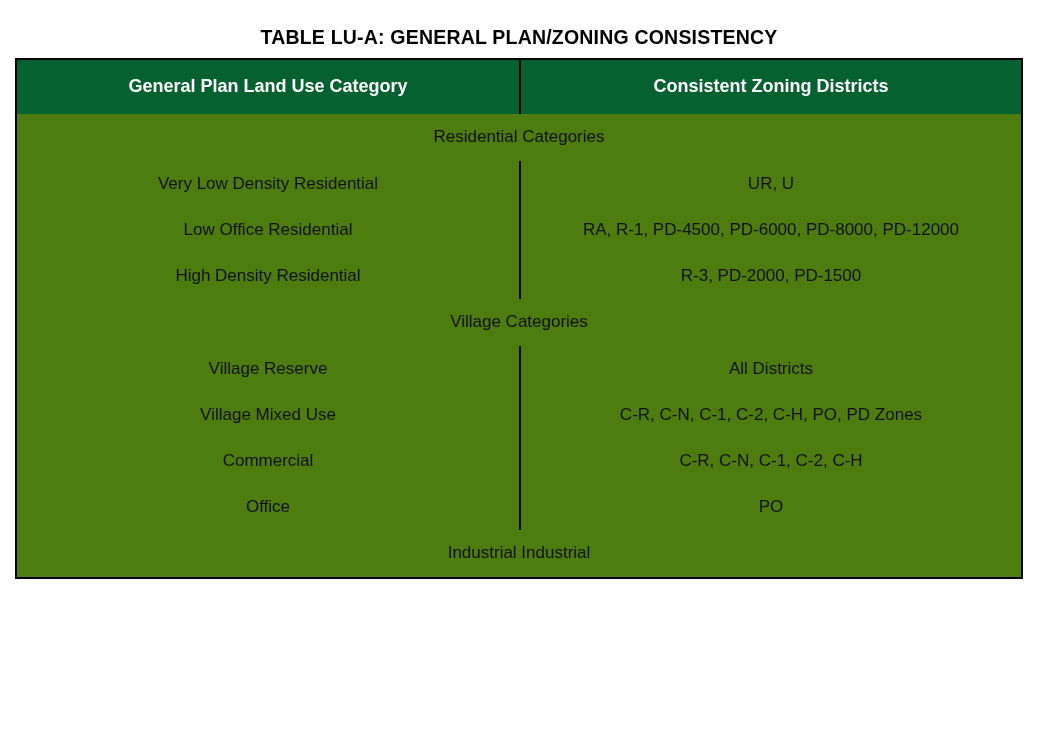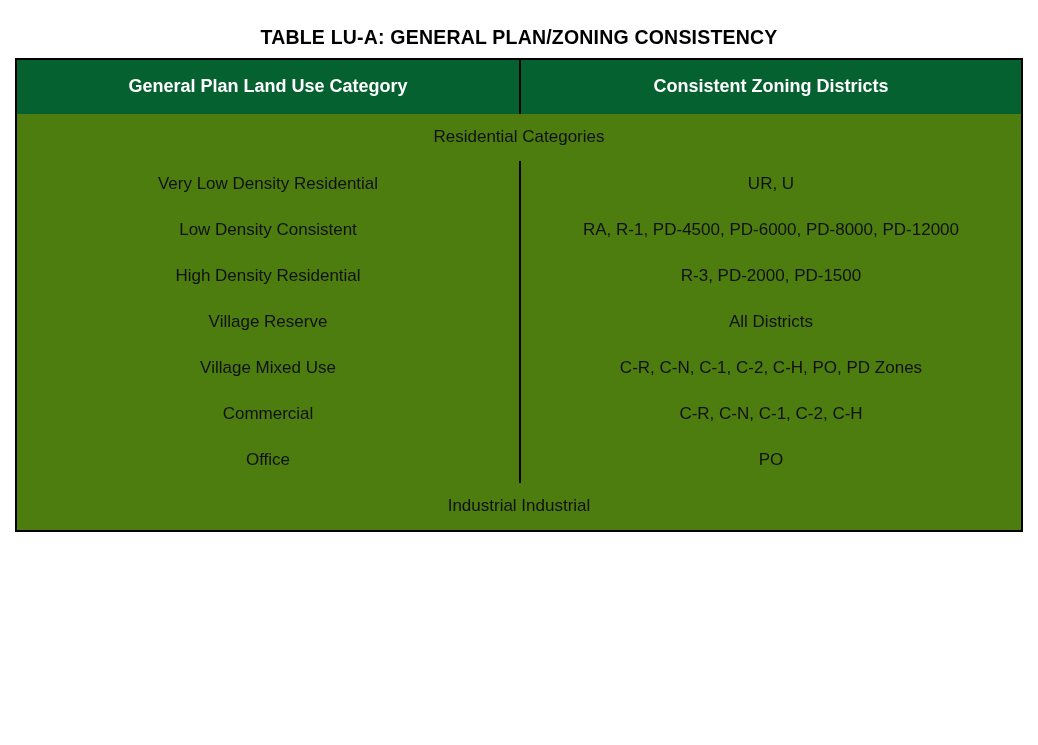--- a/index.html
+++ b/index.html
@@ -109,26 +109,29 @@
       </thead>
       <tbody id="table-body">
           <tr class="section-row bg-blue">
             <td colspan="2">Residential Categories</td>
           </tr>
           <tr class="data-row bg-white">
             <td class="col-left">Very Low Density Residential</td>
             <td class="col-right">UR, U</td>
           </tr>
           <tr class="data-row bg-blue">
-            <td class="col-left">Low Density Consistent</td>
+            <td class="col-left">Low Office Residential</td>
             <td class="col-right">RA, R-1, PD-4500, PD-6000, PD-8000, PD-12000</td>
           </tr>
           <tr class="data-row bg-blue">
             <td class="col-left">High Density Residential</td>
             <td class="col-right">R-3, PD-2000, PD-1500</td>
+          </tr>
+          <tr class="section-row bg-white">
+            <td colspan="2">Village Categories</td>
           </tr>
           <tr class="data-row bg-blue">
             <td class="col-left">Village Reserve</td>
             <td class="col-right">All Districts</td>
           </tr>
           <tr class="data-row bg-white">
             <td class="col-left">Village Mixed Use</td>
             <td class="col-right">C-R, C-N, C-1, C-2, C-H, PO, PD Zones</td>
           </tr>
           <tr class="data-row bg-white">

